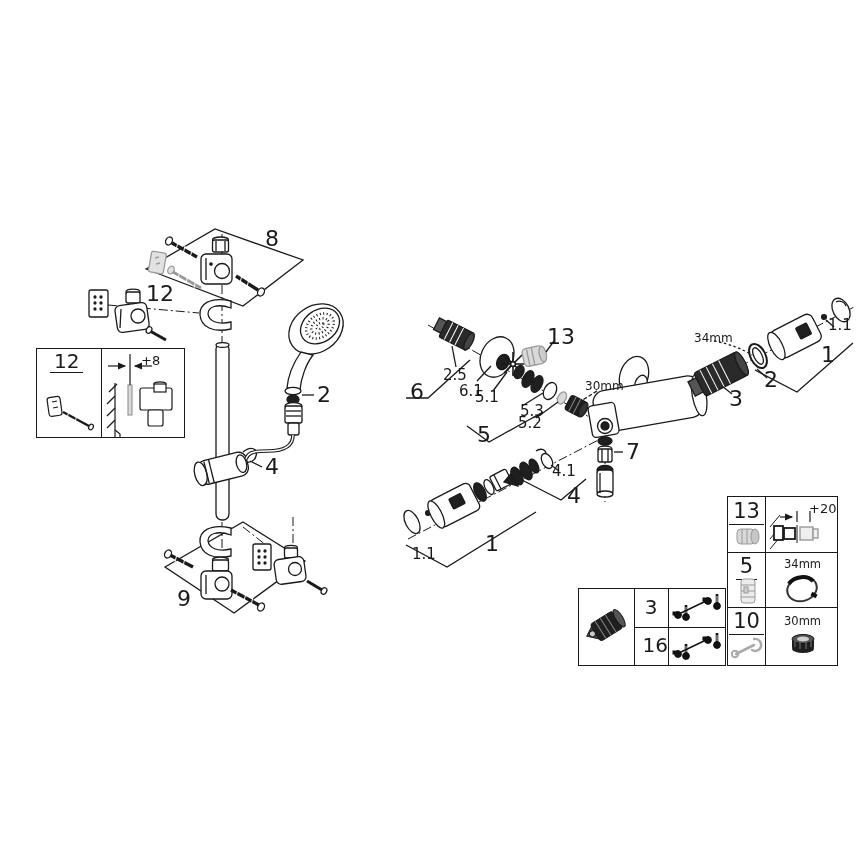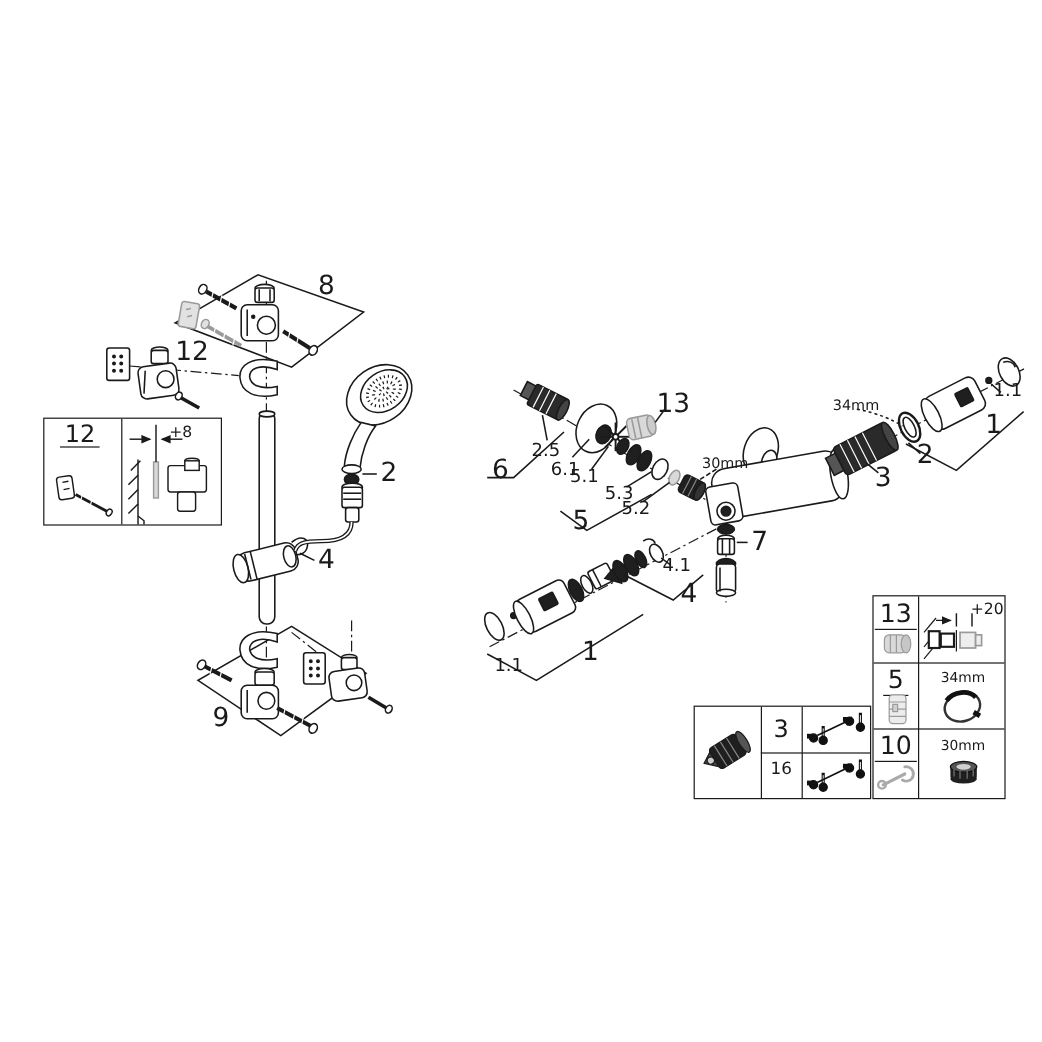--- a/index.html
+++ b/index.html
@@ -371,21 +371,21 @@
 <div class="inset-box">
   <div class="inset-divider"></div>
 </div>
 <span class="lbl underlined" style="left:50px;top:351px;font-size:20px;">12</span>
 <span class="lbl-xs" style="left:141px;top:354px;font-size:13px;">+8</span>
 
 <span class="lbl" style="left:410px;top:381px;">6</span>
 <span class="lbl-sm" style="left:443px;top:368px;">2.5</span>
 <span class="lbl-sm" style="left:459px;top:384px;">6.1</span>
 <span class="lbl-sm" style="left:475px;top:390px;">5.1</span>
-<span class="lbl-sm" style="left:504px;top:404px;">5.3</span>
+<span class="lbl-sm" style="left:520px;top:404px;">5.3</span>
 <span class="lbl-sm" style="left:518px;top:416px;">5.2</span>
 <span class="lbl" style="left:477px;top:424px;">5</span>
 <span class="lbl" style="left:547px;top:326px;">13</span>
 <span class="lbl-xs" style="left:585px;top:380px;">30mm</span>
 <span class="lbl-xs" style="left:694px;top:332px;">34mm</span>
 <span class="lbl-sm" style="left:828px;top:318px;">1.1</span>
 <span class="lbl" style="left:821px;top:344px;">1</span>
 <span class="lbl" style="left:764px;top:369px;">2</span>
 <span class="lbl" style="left:729px;top:388px;">3</span>
 <span class="lbl" style="left:626px;top:441px;">7</span>
@@ -407,21 +407,21 @@
       <line x1="23" y1="22" x2="23" y2="42" stroke="#888"></line>
       <line x1="29" y1="22" x2="29" y2="42" stroke="#888"></line>
       <ellipse cx="39" cy="32" rx="3.5" ry="10" fill="#555"></ellipse>
       <circle cx="8" cy="31" r="3" fill="#ccc"></circle>
     </g>
   </svg>
 
   <div class="tbl-num" style="left:55px;top:7px;width:34px;font-size:20px;">
     <span class="num">3</span>
   </div>
-  <div class="tbl-num" style="left:55px;top:45px;width:34px;font-size:14px;">
+  <div class="tbl-num" style="left:55px;top:45px;width:34px;font-size:20px;text-align:right;">
     <span class="num">16</span>
   </div>
 
   <svg class="abs" style="left:91px;top:3px;" width="54" height="33" viewBox="0 0 54 33">
     <g fill="#111" stroke="#111">
       <circle cx="8" cy="23" r="3.4"></circle>
           <rect x="3" y="20" width="4" height="3"></rect>
       <line x1="16" y1="13" x2="16" y2="22" stroke-width="2.6"></line>
           <circle cx="16" cy="25" r="3.4"></circle>
       <line x1="16" y1="15" x2="16" y2="21" stroke="#fff" stroke-width="0.8"></line>

